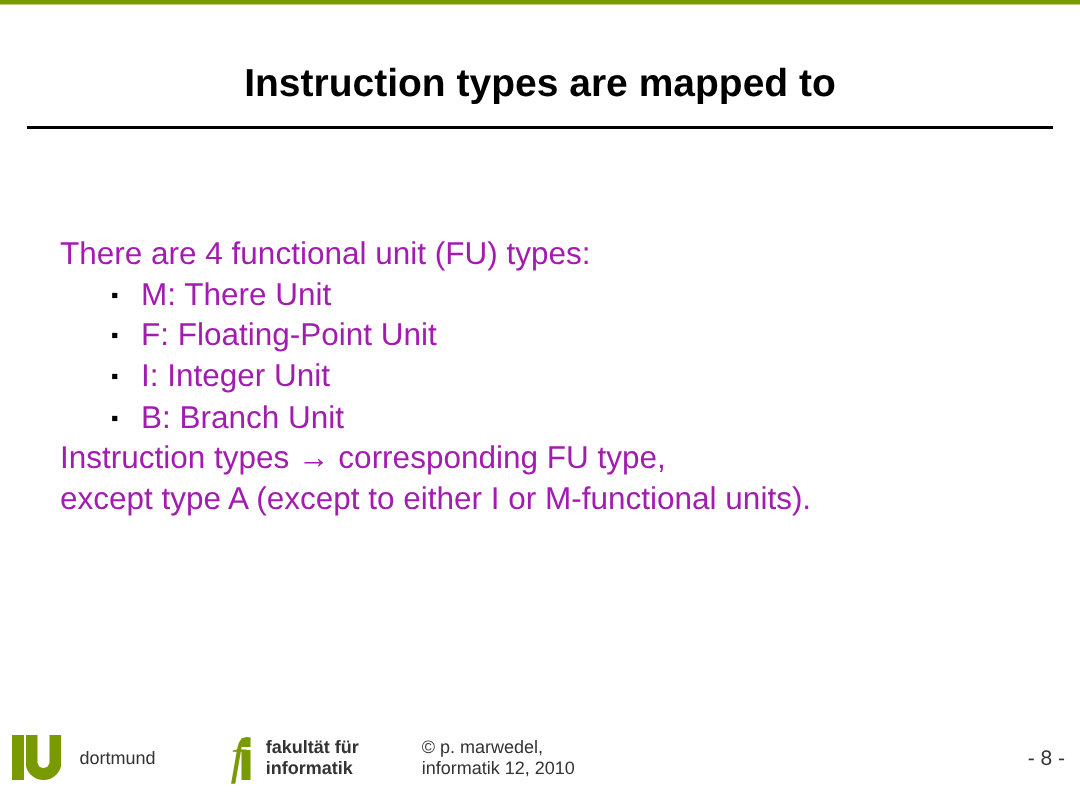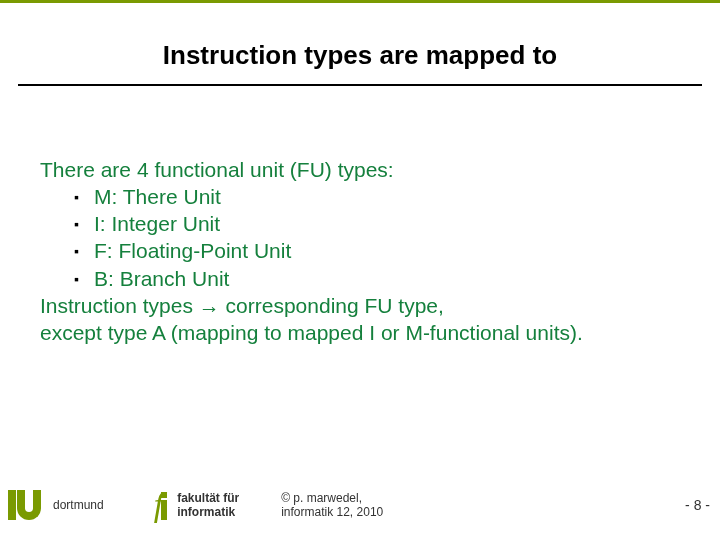--- a/index.html
+++ b/index.html
@@ -23,21 +23,21 @@
     line-height: 1.25;
   }
   .hr {
     border: none;
     border-top: 2.5px solid #000;
     margin: 0 18px;
   }
   .content {
     padding: 70px 40px 0 40px;
     font-size: 21px;
-    color: #15803d;
+    color: #a21caf;
     line-height: 1.3;
   }
   .bullets {
     list-style: none;
     padding-left: 38px;
   }
   .bullets li::before {
     content: "▪";
     color: #000;
     display: inline-block;
@@ -132,26 +132,26 @@
   <div class="title">
     <span>Instruction types are mapped to</span><br>
   </div>
 </div>
 <hr class="hr">
 
 <div class="content">
   <div>There are 4 functional unit (FU) types:</div>
   <ul class="bullets">
     <li>M: There Unit</li>
+    <li>F: Floating-Point Unit</li>
     <li>I: Integer Unit</li>
-    <li>F: Floating-Point Unit</li>
     <li>B: Branch Unit</li>
   </ul>
   <div>Instruction types → corresponding FU type,</div>
-  <div>except type A (mapping to mapped I or M-functional units).</div>
+  <div>except type A (except to either I or M-functional units).</div>
 </div>
 
 <div class="footer">
   <div class="tu-logo">
     <div class="tu-bar"></div>
     <div class="tu-u"></div>
   </div>
   <div class="uni-text">
     <div>dortmund</div>
   </div>

